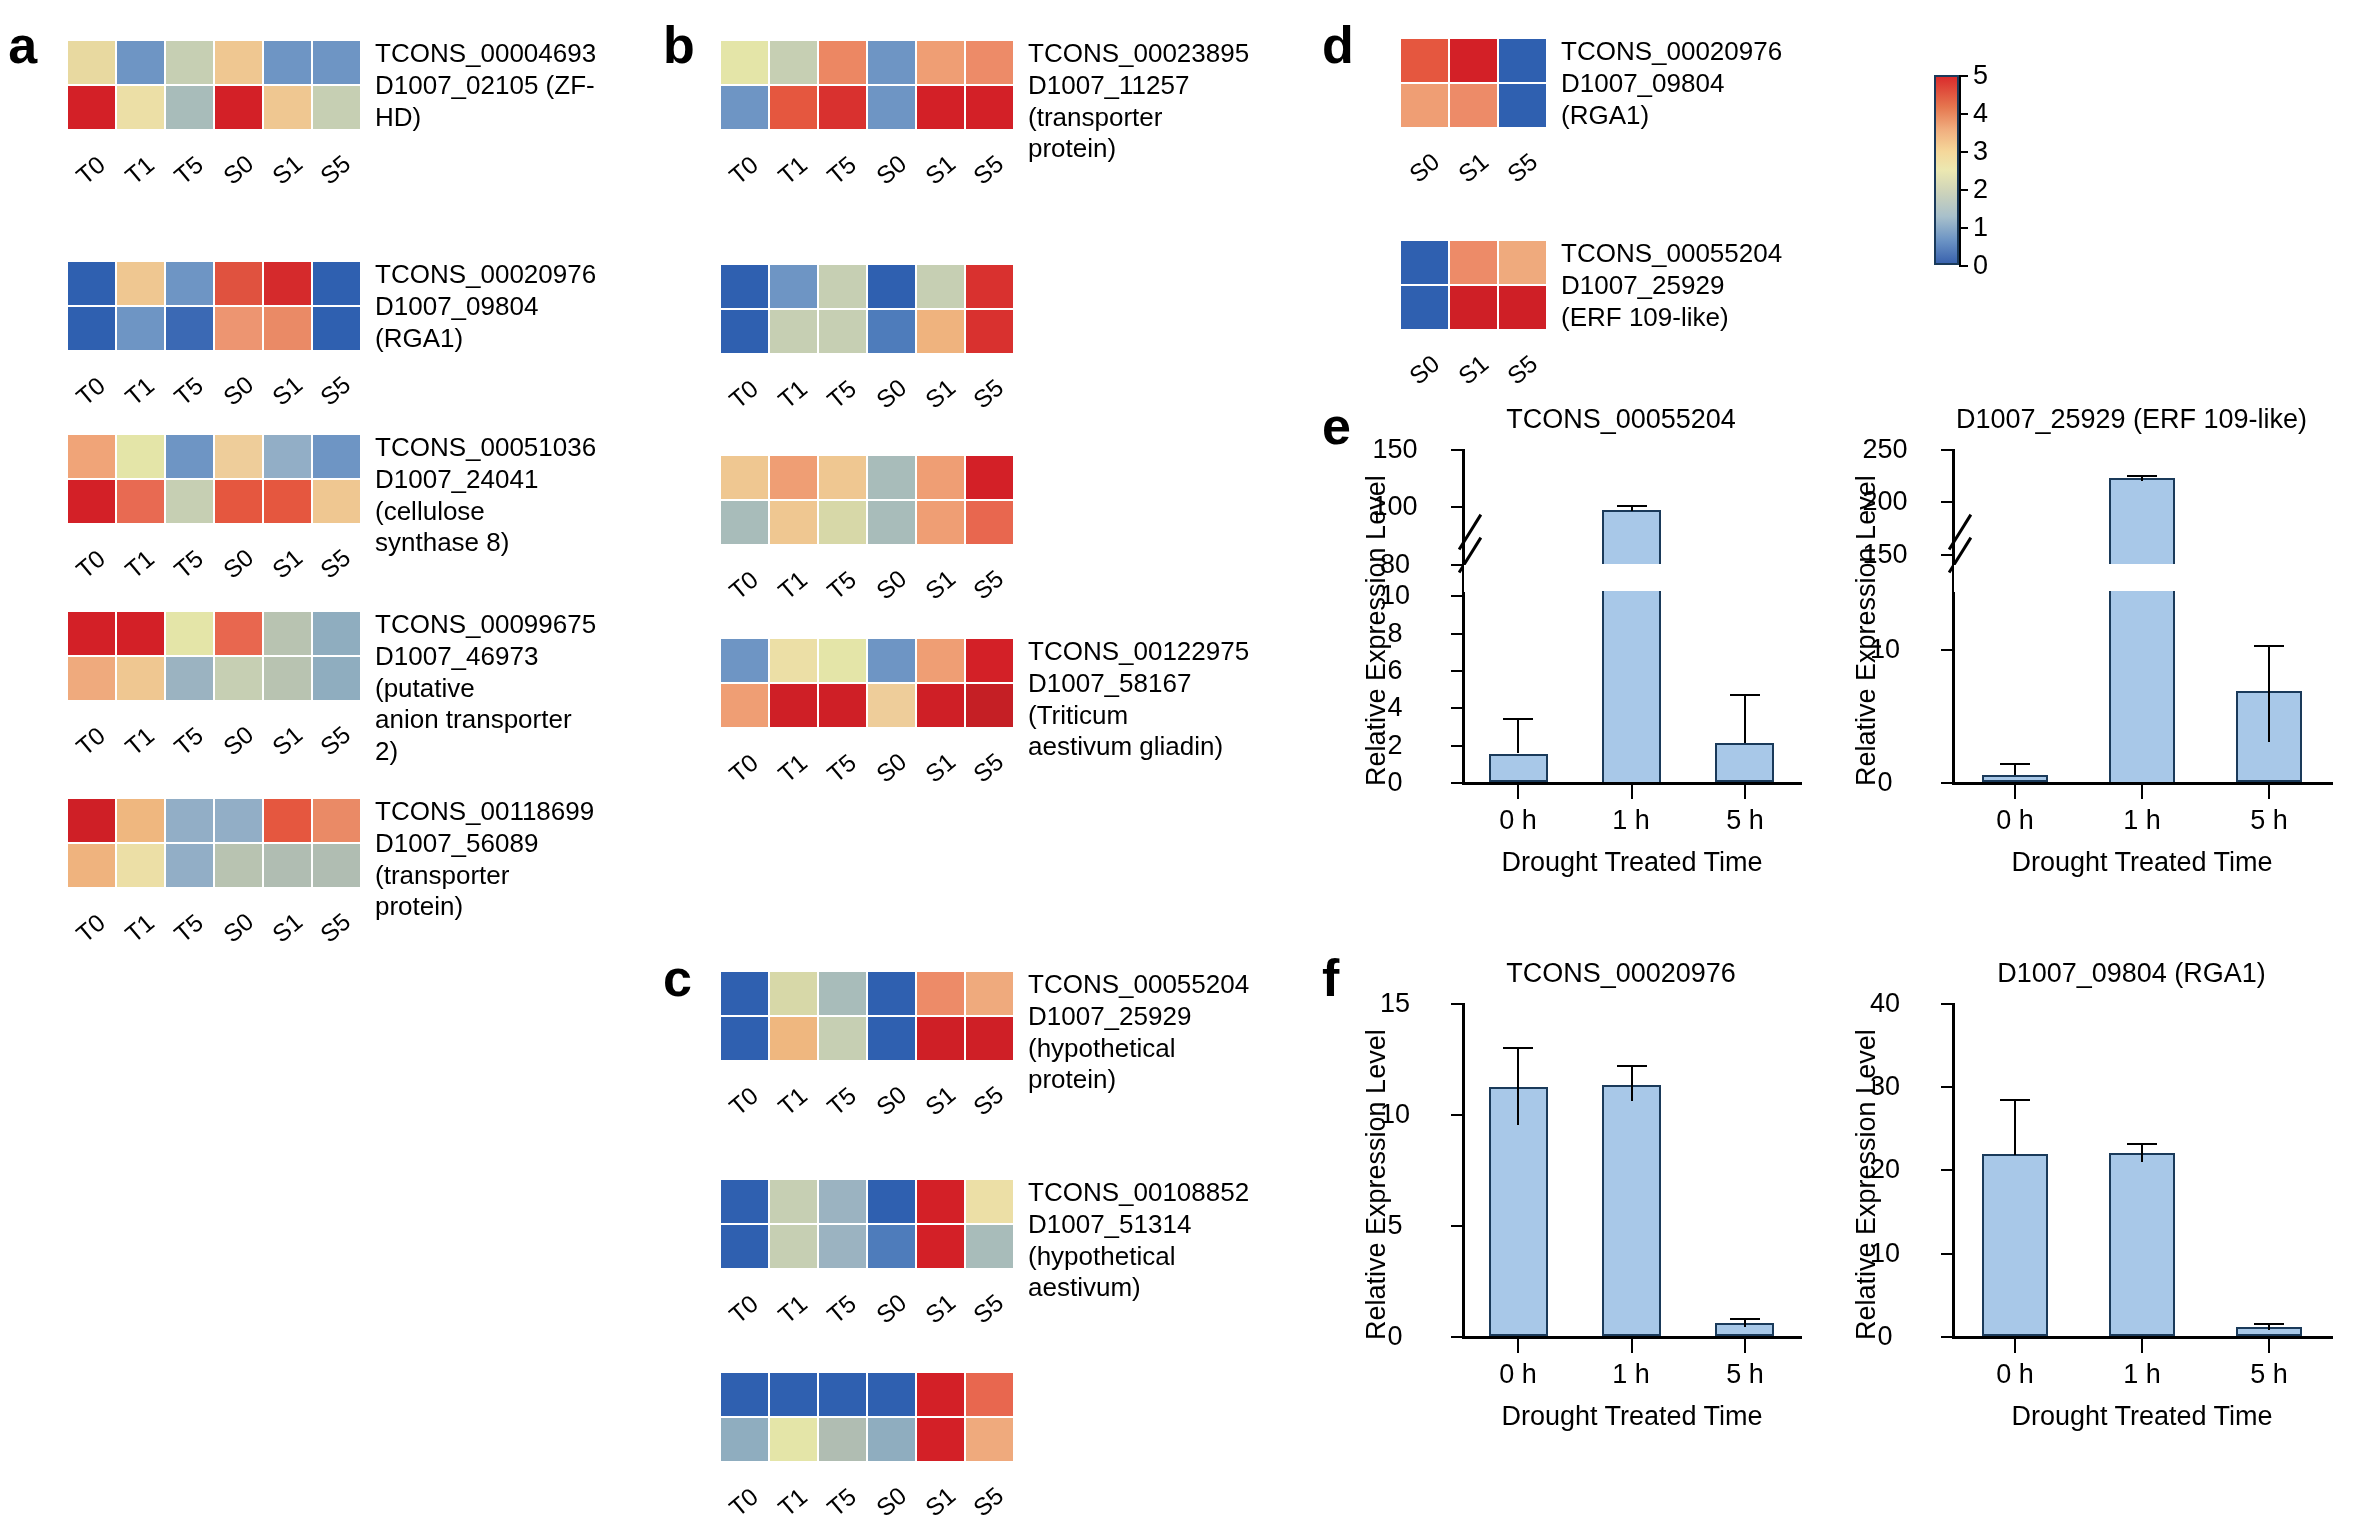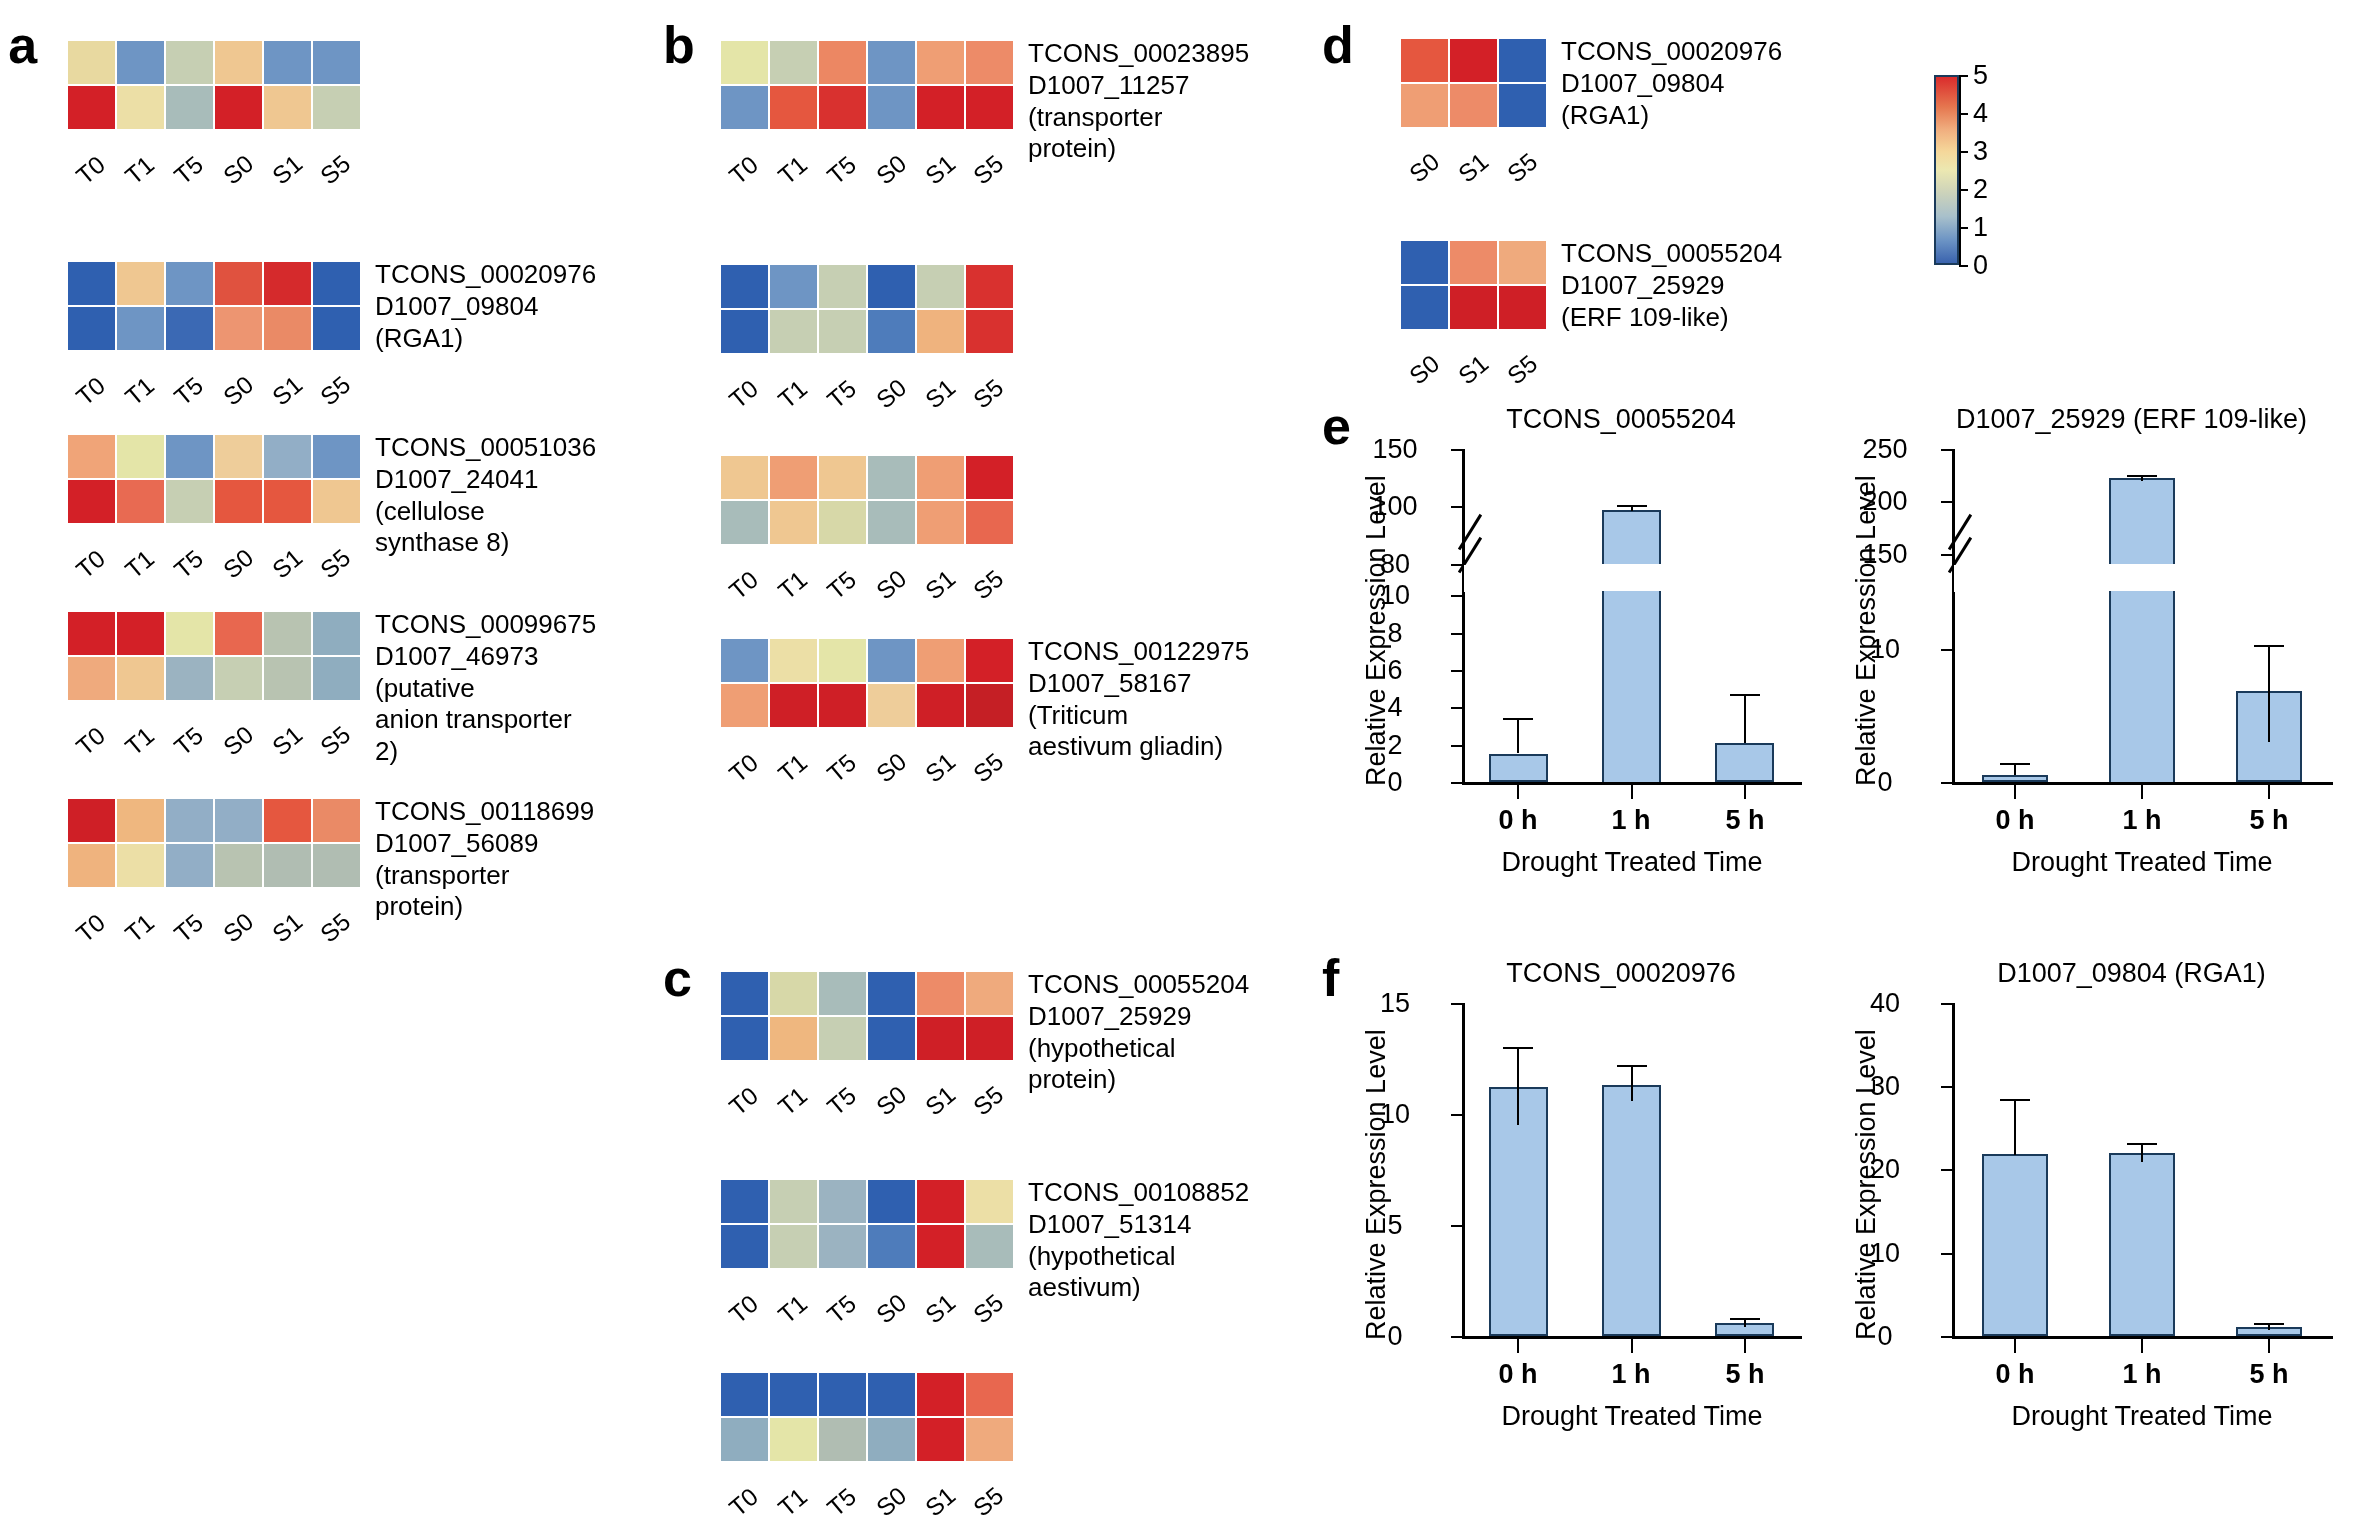--- a/index.html
+++ b/index.html
@@ -21,21 +21,21 @@
   .cbar .tick{position:absolute;left:24.5px;width:9.5px;height:2px;background:#000;}
   .cbar .tlab{position:absolute;left:39px;font-size:27px;transform:translateY(-50%);}
   
   .chart{position:absolute;}
   .chart .title{position:absolute;font-size:27px;white-space:nowrap;text-align:center;}
   .axisline{position:absolute;background:#000;}
   .ytick{position:absolute;height:2px;width:11px;background:#000;}
   .ytlab{position:absolute;font-size:27px;text-align:center;transform:translateY(-50%);white-space:nowrap;}
   .ylabel{position:absolute;font-size:27px;white-space:nowrap;
           transform:rotate(-90deg);transform-origin:left top;}
-  .xlabl{position:absolute;font-size:27px;text-align:center;white-space:nowrap;font-weight:bold;}
+  .xlabl{position:absolute;font-size:27px;text-align:center;white-space:nowrap;}
   .xtitle{position:absolute;font-size:27px;text-align:center;white-space:nowrap;}
   .bar{position:absolute;background:#a8c8e8;border:2px solid #1a3a5a;box-sizing:border-box;}
   .errv{position:absolute;width:2px;background:#000;}
   .errc{position:absolute;height:2px;background:#000;}
   .xtickm{position:absolute;width:2px;height:13.6px;background:#000;}
   .brk{position:absolute;width:41px;height:2.7px;background:#000;transform:rotate(-58deg);transform-origin:left center;}
 </style>
 </head>
 <body>
 
@@ -64,20 +64,22 @@
         <div class="cell" title="D1007_02105 / S5" style="background: rgb(198, 207, 179);"></div>
       </div>
       <div class="xlabels" style="position: absolute; left: 0px; top: 97px;">
         <div class="xlab" style="left: 2.7px; top: 31px;">T0</div>
         <div class="xlab" style="left: 52px; top: 31px;">T1</div>
         <div class="xlab" style="left: 101px; top: 31px;">T5</div>
         <div class="xlab" style="left: 150px; top: 31px;">S0</div>
         <div class="xlab" style="left: 199px; top: 31px;">S1</div>
         <div class="xlab" style="left: 247px; top: 31px;">S5</div>
       </div>
+      <div class="hmlabel" style="left: 307px; top: -2.7px;">TCONS_00004693
+D1007_02105 (ZF-HD)</div>
     </div>
     <div class="hm" style="left: 68px; top: 262px;">
       <div class="grid" style="grid-template-columns: repeat(6, 47px); gap: 2px;">
         <div class="cell" title="TCONS_00020976 / T0" style="background: rgb(47, 96, 176);"></div>
         <div class="cell" title="TCONS_00020976 / T1" style="background: rgb(239, 199, 145);"></div>
         <div class="cell" title="TCONS_00020976 / T5" style="background: rgb(110, 149, 196);"></div>
         <div class="cell" title="TCONS_00020976 / S0" style="background: rgb(224, 82, 63);"></div>
         <div class="cell" title="TCONS_00020976 / S1" style="background: rgb(213, 42, 44);"></div>
         <div class="cell" title="TCONS_00020976 / S5" style="background: rgb(47, 96, 176);"></div>
         <div class="cell" title="D1007_09804 / T0" style="background: rgb(47, 96, 176);"></div>

